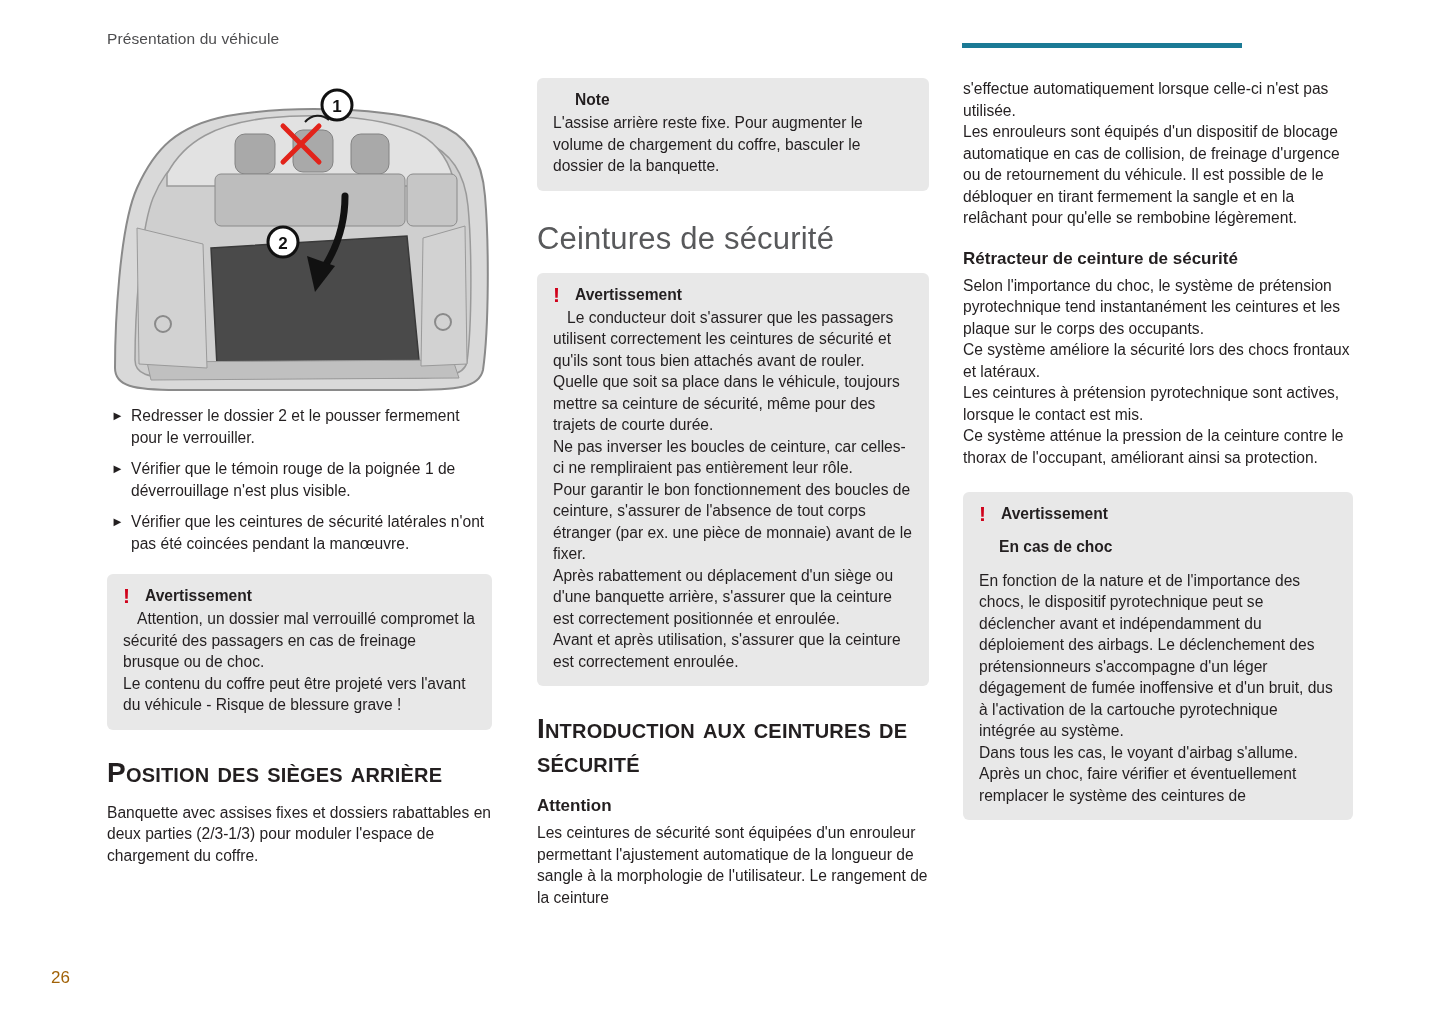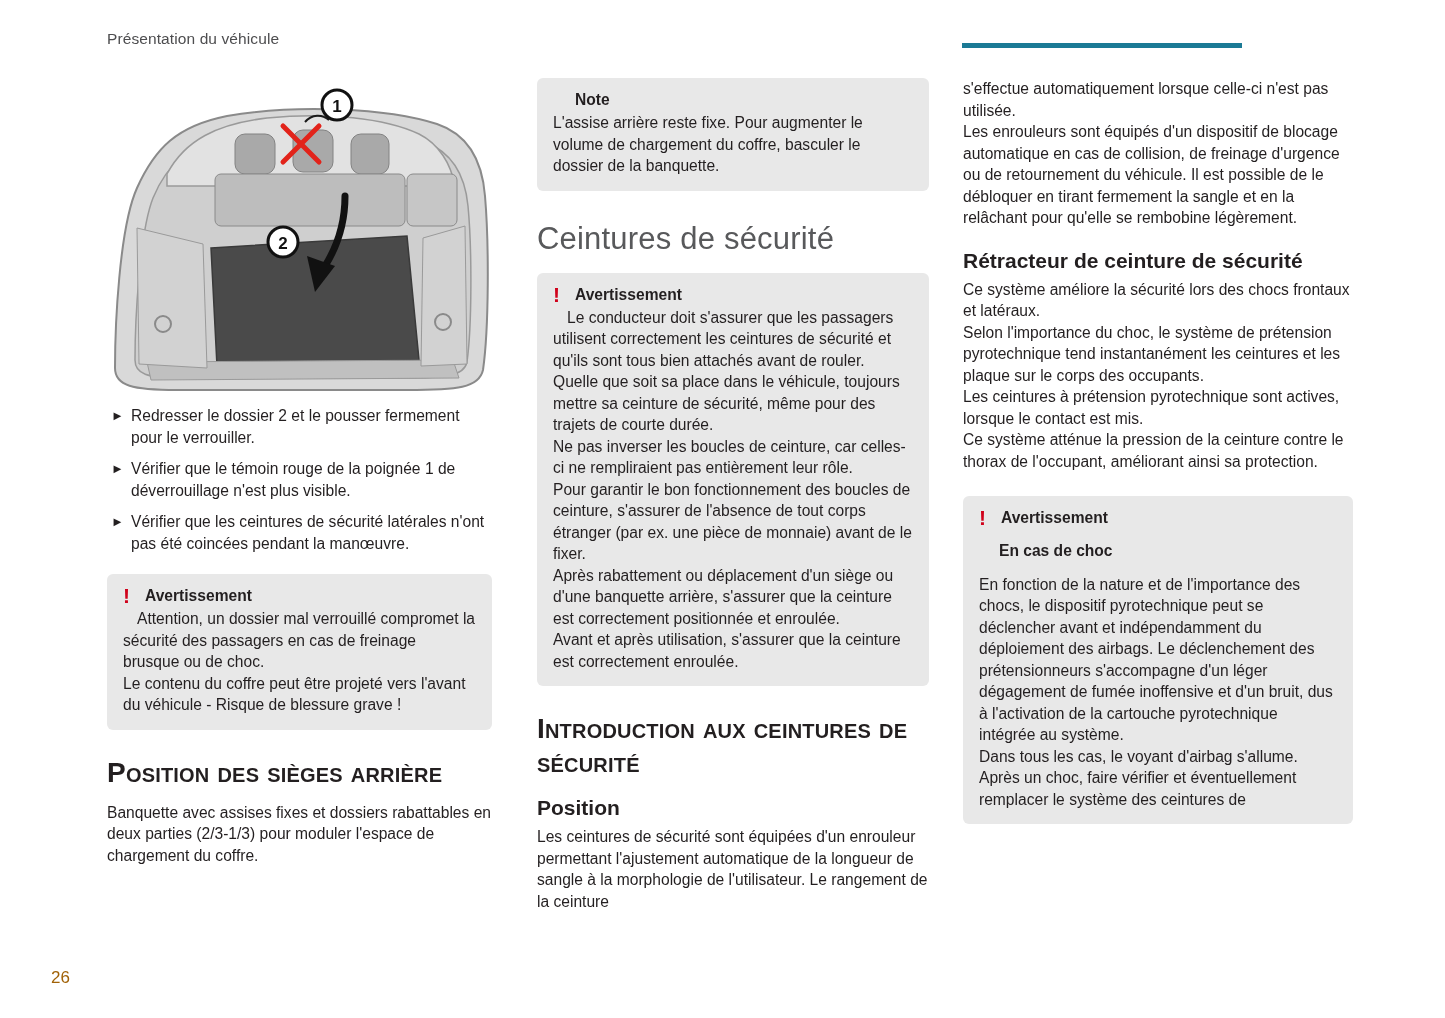--- a/index.html
+++ b/index.html
@@ -176,21 +176,21 @@
   h2.smallcaps {
     font-size: 28px;
     font-weight: bold;
     color: #231f20;
     margin: 26px 0 12px 0;
     line-height: 34px;
     font-variant: small-caps;
     letter-spacing: .2px;
   }
   h3.sub {
-    font-size: 21px;
+    font-size: 17px;
     font-weight: bold;
     margin: 20px 0 6px 0;
   }
   h3.sub.first { margin-top: 16px; }
 </style>
 </head>
 <body>
 
 <div class="page">
 
@@ -310,36 +310,36 @@
         <p>Quelle que soit sa place dans le véhicule, toujours mettre sa ceinture de sécurité, même pour des trajets de courte durée.</p>
         <p>Ne pas inverser les boucles de ceinture, car celles-ci ne rempliraient pas entièrement leur rôle.</p>
         <p>Pour garantir le bon fonctionnement des boucles de ceinture, s'assurer de l'absence de tout corps étranger (par ex. une pièce de monnaie) avant de le fixer.</p>
         <p>Après rabattement ou déplacement d'un siège ou d'une banquette arrière, s'assurer que la ceinture est correctement positionnée et enroulée.</p>
         <p>Avant et après utilisation, s'assurer que la ceinture est correctement enroulée.</p>
       </div>
     </div>
 
     <h2 class="smallcaps">Introduction aux ceintures de sécurité</h2>
 
-    <h3 class="sub first">Position</h3>
+    <h3 class="sub first">Attention</h3>
 
     <p>Les ceintures de sécurité sont équipées d'un enrouleur permettant l'ajustement automatique de la longueur de sangle à la morphologie de l'utilisateur. Le rangement de la ceinture</p>
   </div>
 
   <div class="col col-3">
 
     <div class="body-block">
       <p>s'effectue automatiquement lorsque celle-ci n'est pas utilisée.</p>
       <p>Les enrouleurs sont équipés d'un dispositif de blocage automatique en cas de collision, de freinage d'urgence ou de retournement du véhicule. Il est possible de le débloquer en tirant fermement la sangle et en la relâchant pour qu'elle se rembobine légèrement.</p>
     </div>
 
     <h3 class="sub">Rétracteur de ceinture de sécurité</h3>
     <div class="body-block">
+      <p>Selon l'importance du choc, le système de prétension pyrotechnique tend instantanément les ceintures et les plaque sur le corps des occupants.</p>
       <p>Ce système améliore la sécurité lors des chocs frontaux et latéraux.</p>
-      <p>Selon l'importance du choc, le système de prétension pyrotechnique tend instantanément les ceintures et les plaque sur le corps des occupants.</p>
       <p>Les ceintures à prétension pyrotechnique sont actives, lorsque le contact est mis.</p>
     </div>
 
     <div class="body-block">
       <p>Ce système atténue la pression de la ceinture contre le thorax de l'occupant, améliorant ainsi sa protection.</p>
     </div>
 
     <div class="sp-24"></div>
 
     <div class="box">

